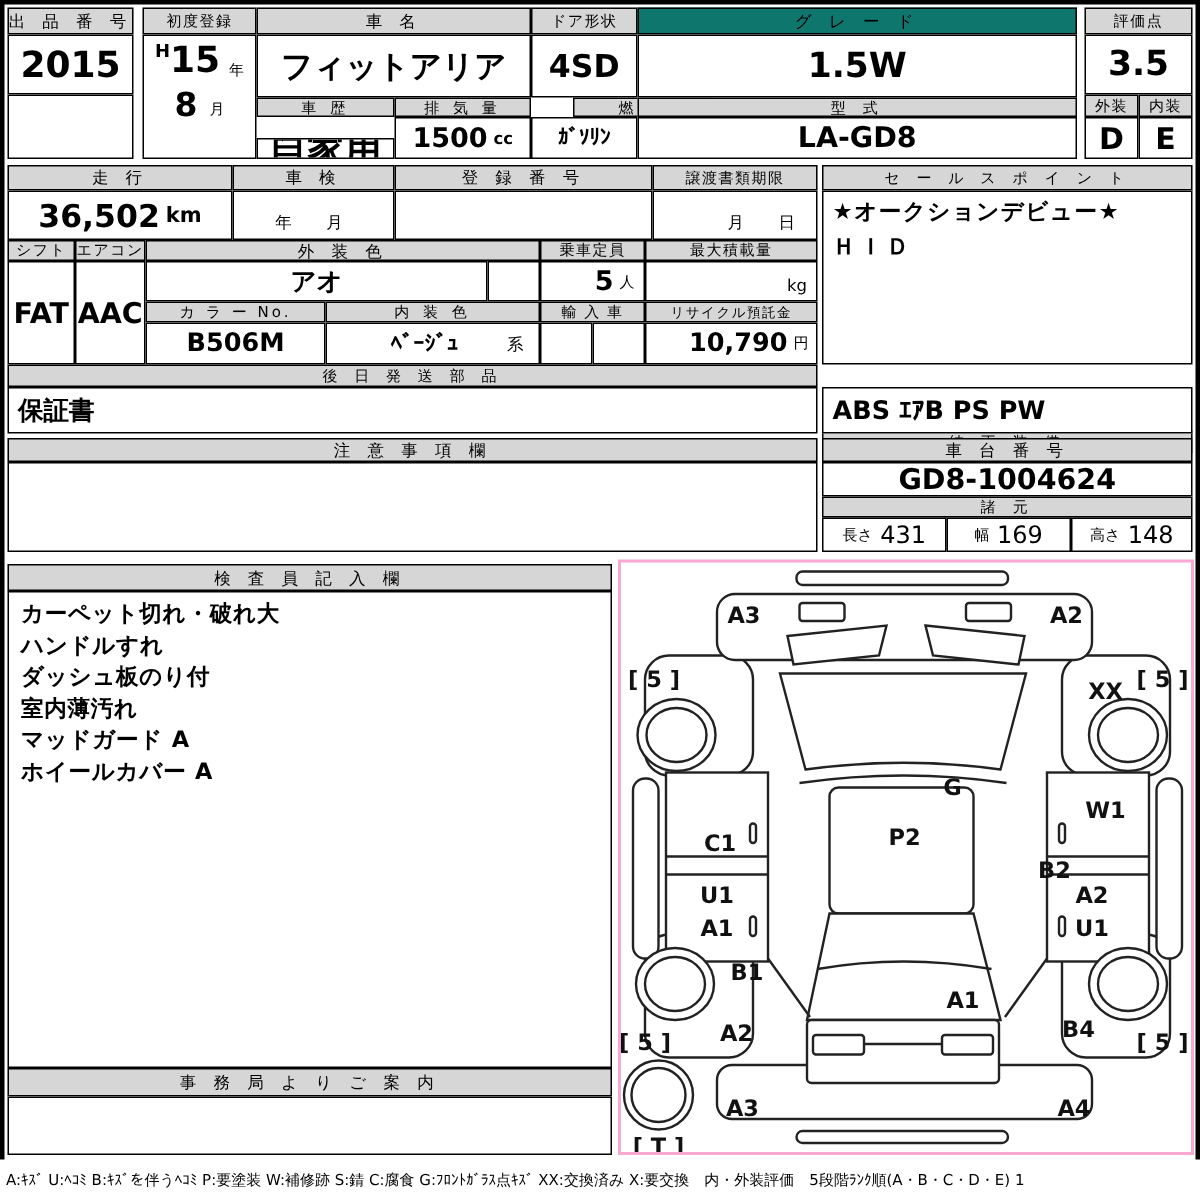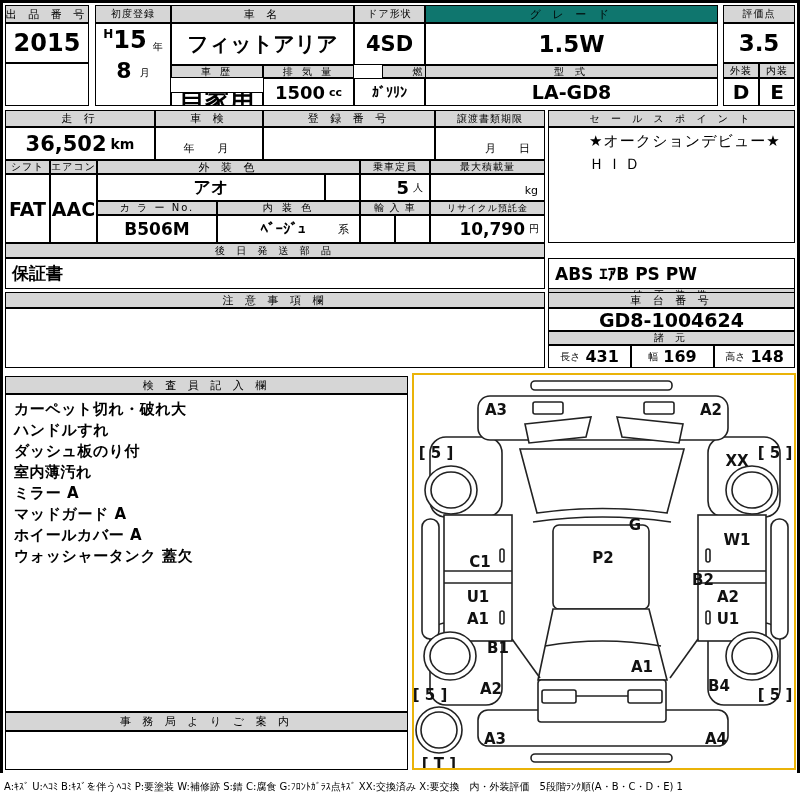--- a/index.html
+++ b/index.html
@@ -7,25 +7,25 @@
 body { position:relative; font-family:"DejaVu Sans","Liberation Sans",sans-serif; color:#000; overflow:hidden; }
 .c { position:absolute; box-sizing:border-box; }
 .cell { border:1.5px solid #000; background:#fff; }
 .hdr { border:1.5px solid #000; background:#d6d6d6; display:flex; align-items:center; justify-content:center;
        font-size:11px; letter-spacing:4px; white-space:nowrap; overflow:hidden; }
 .hdr.s { font-size:10px; letter-spacing:1px; }
 .v { display:flex; align-items:center; justify-content:center; font-weight:bold; white-space:nowrap; overflow:hidden; }
 .vleft { justify-content:flex-start; padding-left:6px; }
 .unit { font-size:11px; font-weight:bold; margin-left:4px; }
 .frame { background:#000; }
-.salesline { font-weight:normal; font-size:15px; padding:2px 6px; letter-spacing:1px;margin-left:34px; }
+.salesline { font-weight:bold; font-size:15px; padding:2px 6px; letter-spacing:1px; }
 .note { font-weight:bold; font-size:15px; line-height:21px; letter-spacing:0.5px; }
 .dimcell { display:flex; align-items:center; justify-content:center; gap:5px; border:1.5px solid #000; }
 .dimk { font-size:10px; }
-.dimv { font-weight:bold; font-size:16px; }
+.dimv { font-weight:normal; font-size:16px; }
 .footer { font-size:10px; white-space:nowrap; letter-spacing:0; }
 .sh { fill:#fff; stroke:#222; stroke-width:1.6; }
 .ln { fill:none; stroke:#222; stroke-width:1.6; }
 .mark { font-family:"DejaVu Sans","Liberation Sans",sans-serif; font-size:15px; font-weight:bold;
         text-anchor:middle; dominant-baseline:central; fill:#111; }
 </style>
 </head>
 <body>
 
 <div class="c frame" style="left:0;top:0;width:800px;height:3px"></div>
@@ -150,30 +150,28 @@
   <span class="dimk">高さ</span>
   <span class="dimv">148</span>
 </div>
 
 <div class="c hdr" style="left: 5px; top: 376px; width: 403px; height: 18px; background: rgb(214, 214, 214);">検 査 員 記 入 欄</div>
 <div class="c cell" style="left:5px;top:394px;width:403px;height:318px;padding:4px 8px">
     <div class="note">カーペット切れ・破れ大</div>
     <div class="note">ハンドルすれ</div>
     <div class="note">ダッシュ板のり付</div>
     <div class="note">室内薄汚れ</div>
-    <div class="note">ミラー A</div>
     <div class="note">マッドガード A</div>
     <div class="note">ホイールカバー A</div>
-    <div class="note">ウォッシャータンク 蓋欠</div>
   </div>
 
 <div class="c hdr" style="left: 5px; top: 712px; width: 403px; height: 19px; background: rgb(214, 214, 214);">事 務 局 よ り ご 案 内</div>
 <div class="c cell" style="left:5px;top:731px;width:403px;height:39px"></div>
 
-<div class="c" style="left:412px;top:373px;width:384px;height:397px;border:2px solid #eab308;background:#fff">
+<div class="c" style="left:412px;top:373px;width:384px;height:397px;border:2px solid #f9a8d4;background:#fff">
   <svg id="car-svg" width="380" height="393" viewBox="0 0 380 393">
     <g>
 
       <rect class="sh" x="16" y="62" width="72" height="80" rx="16"></rect>
       <rect class="sh" x="294" y="62" width="72" height="80" rx="16"></rect>
       <rect class="sh" x="16" y="248" width="72" height="82" rx="16"></rect>
       <rect class="sh" x="294" y="248" width="72" height="82" rx="16"></rect>
 
       <rect class="sh" x="8" y="144" width="17" height="120" rx="8"></rect>
       <rect class="sh" x="357" y="144" width="17" height="120" rx="8"></rect>

